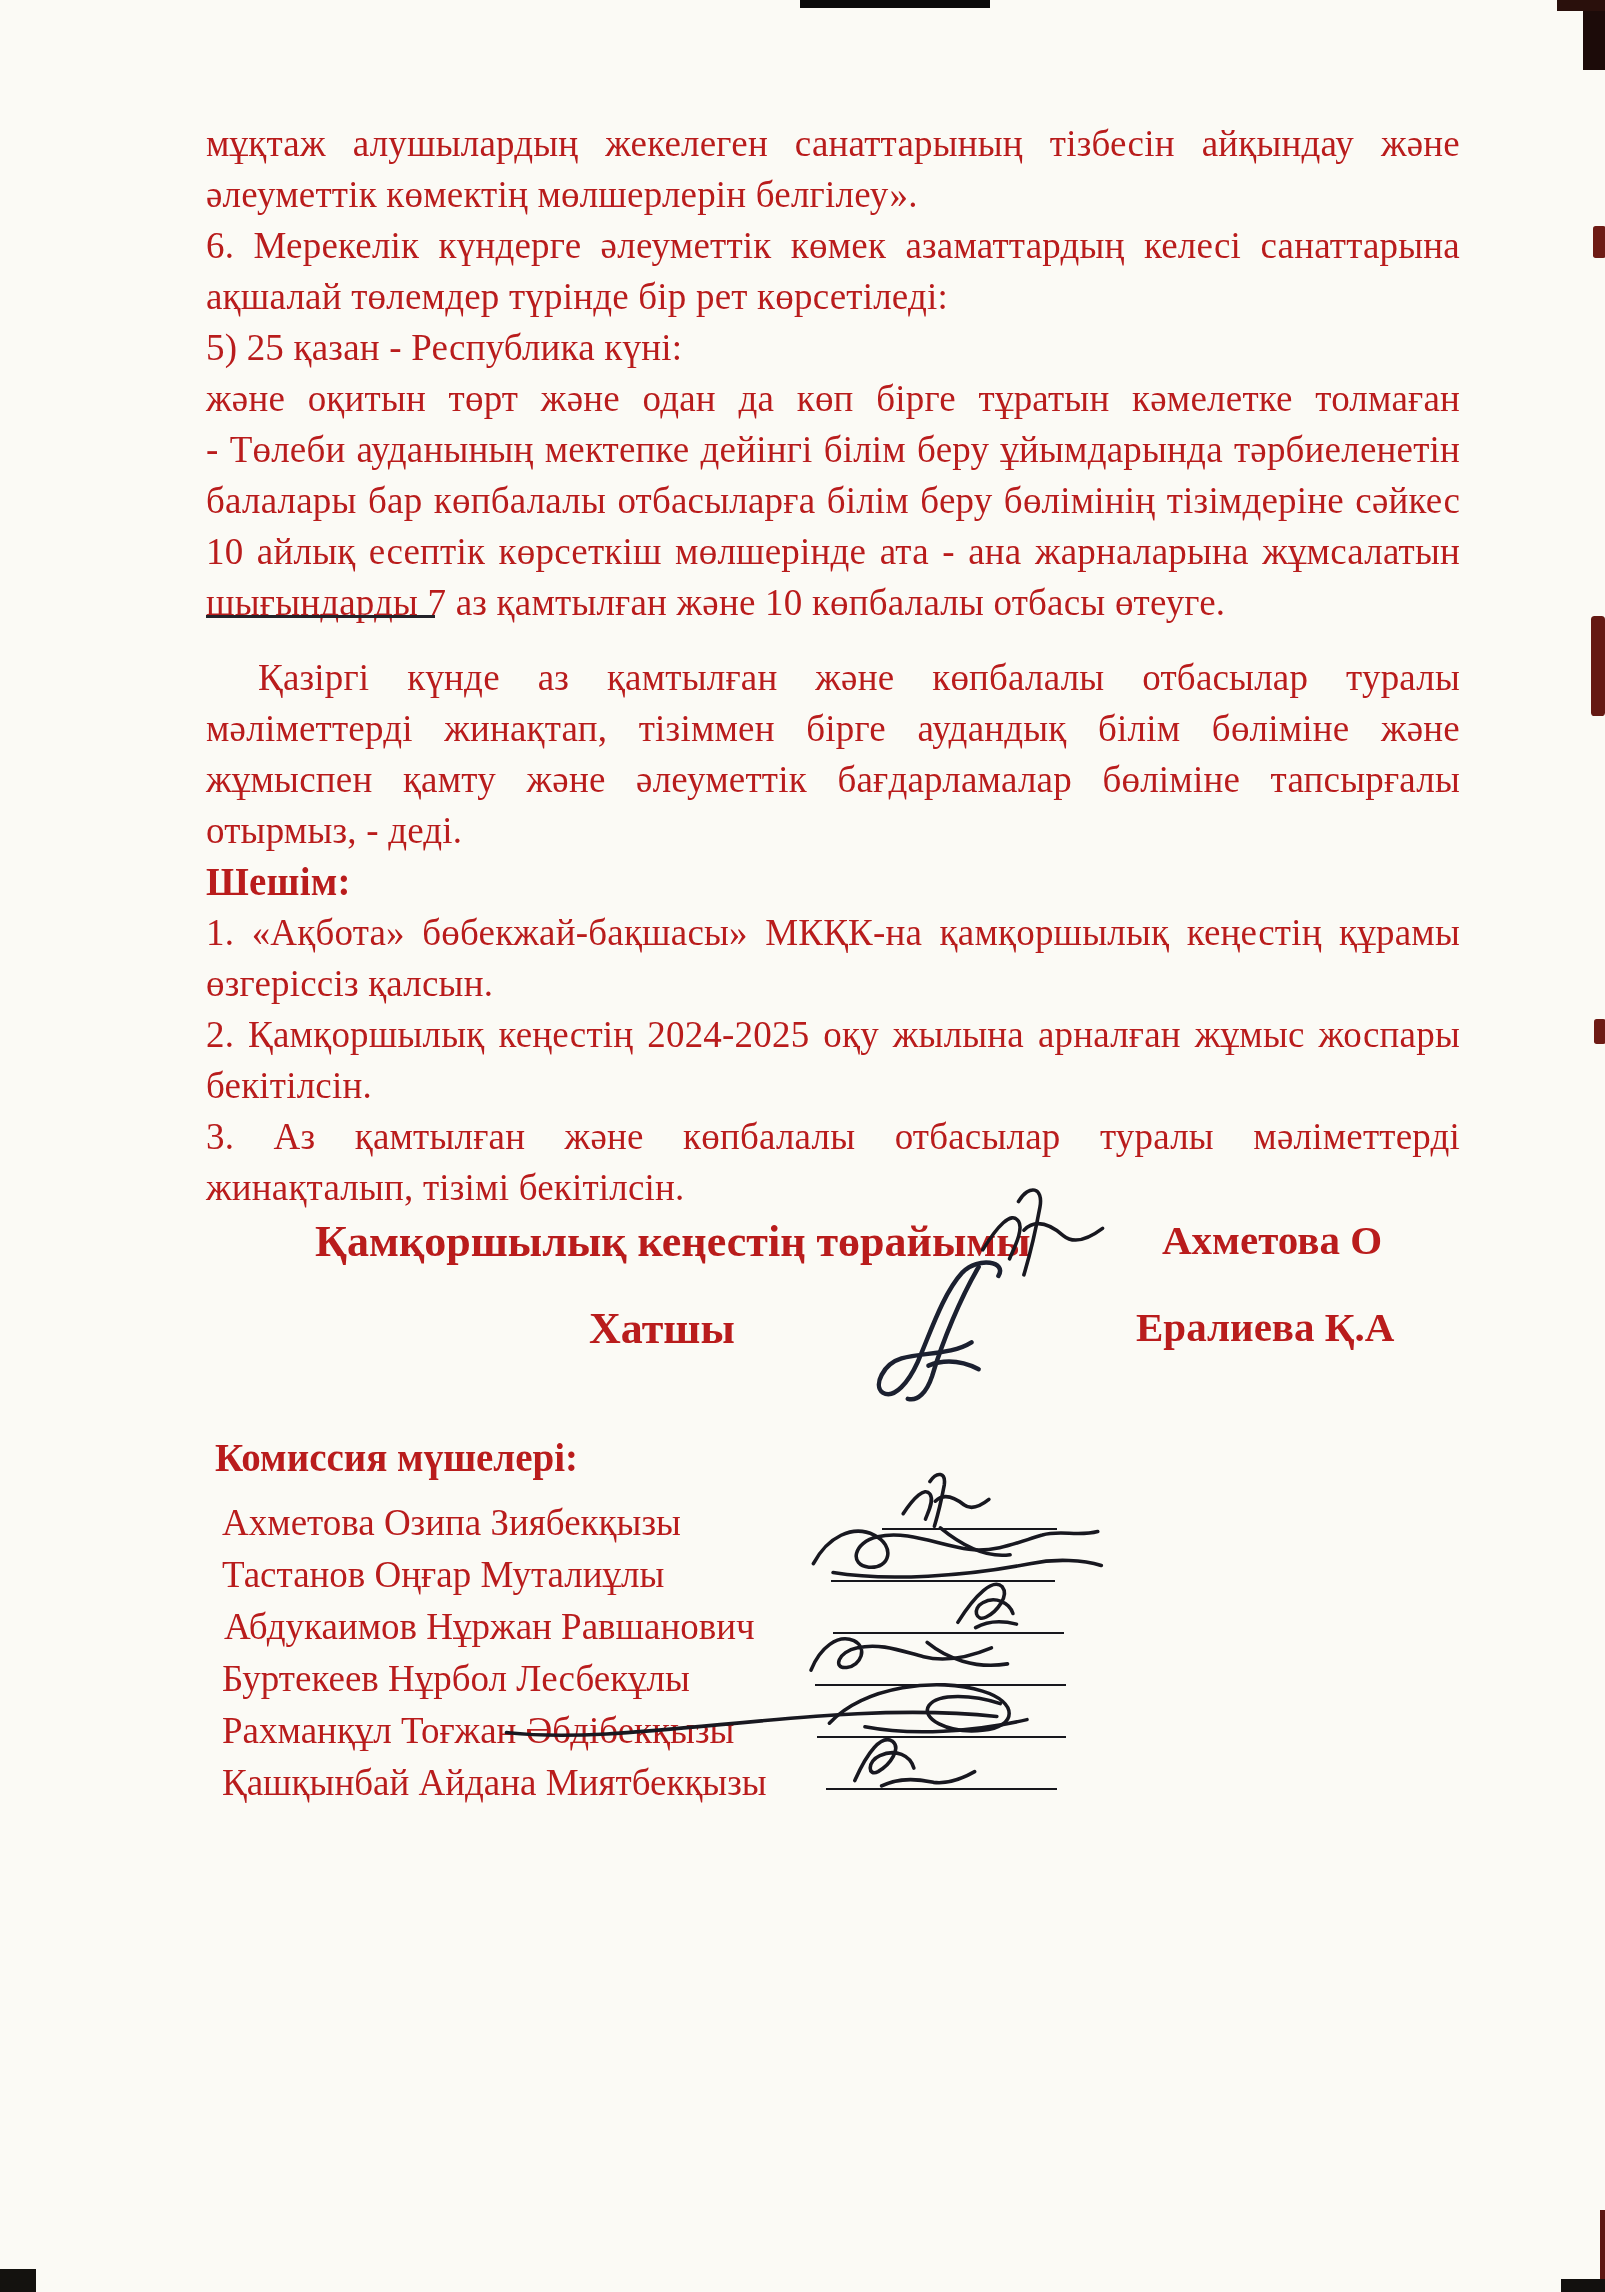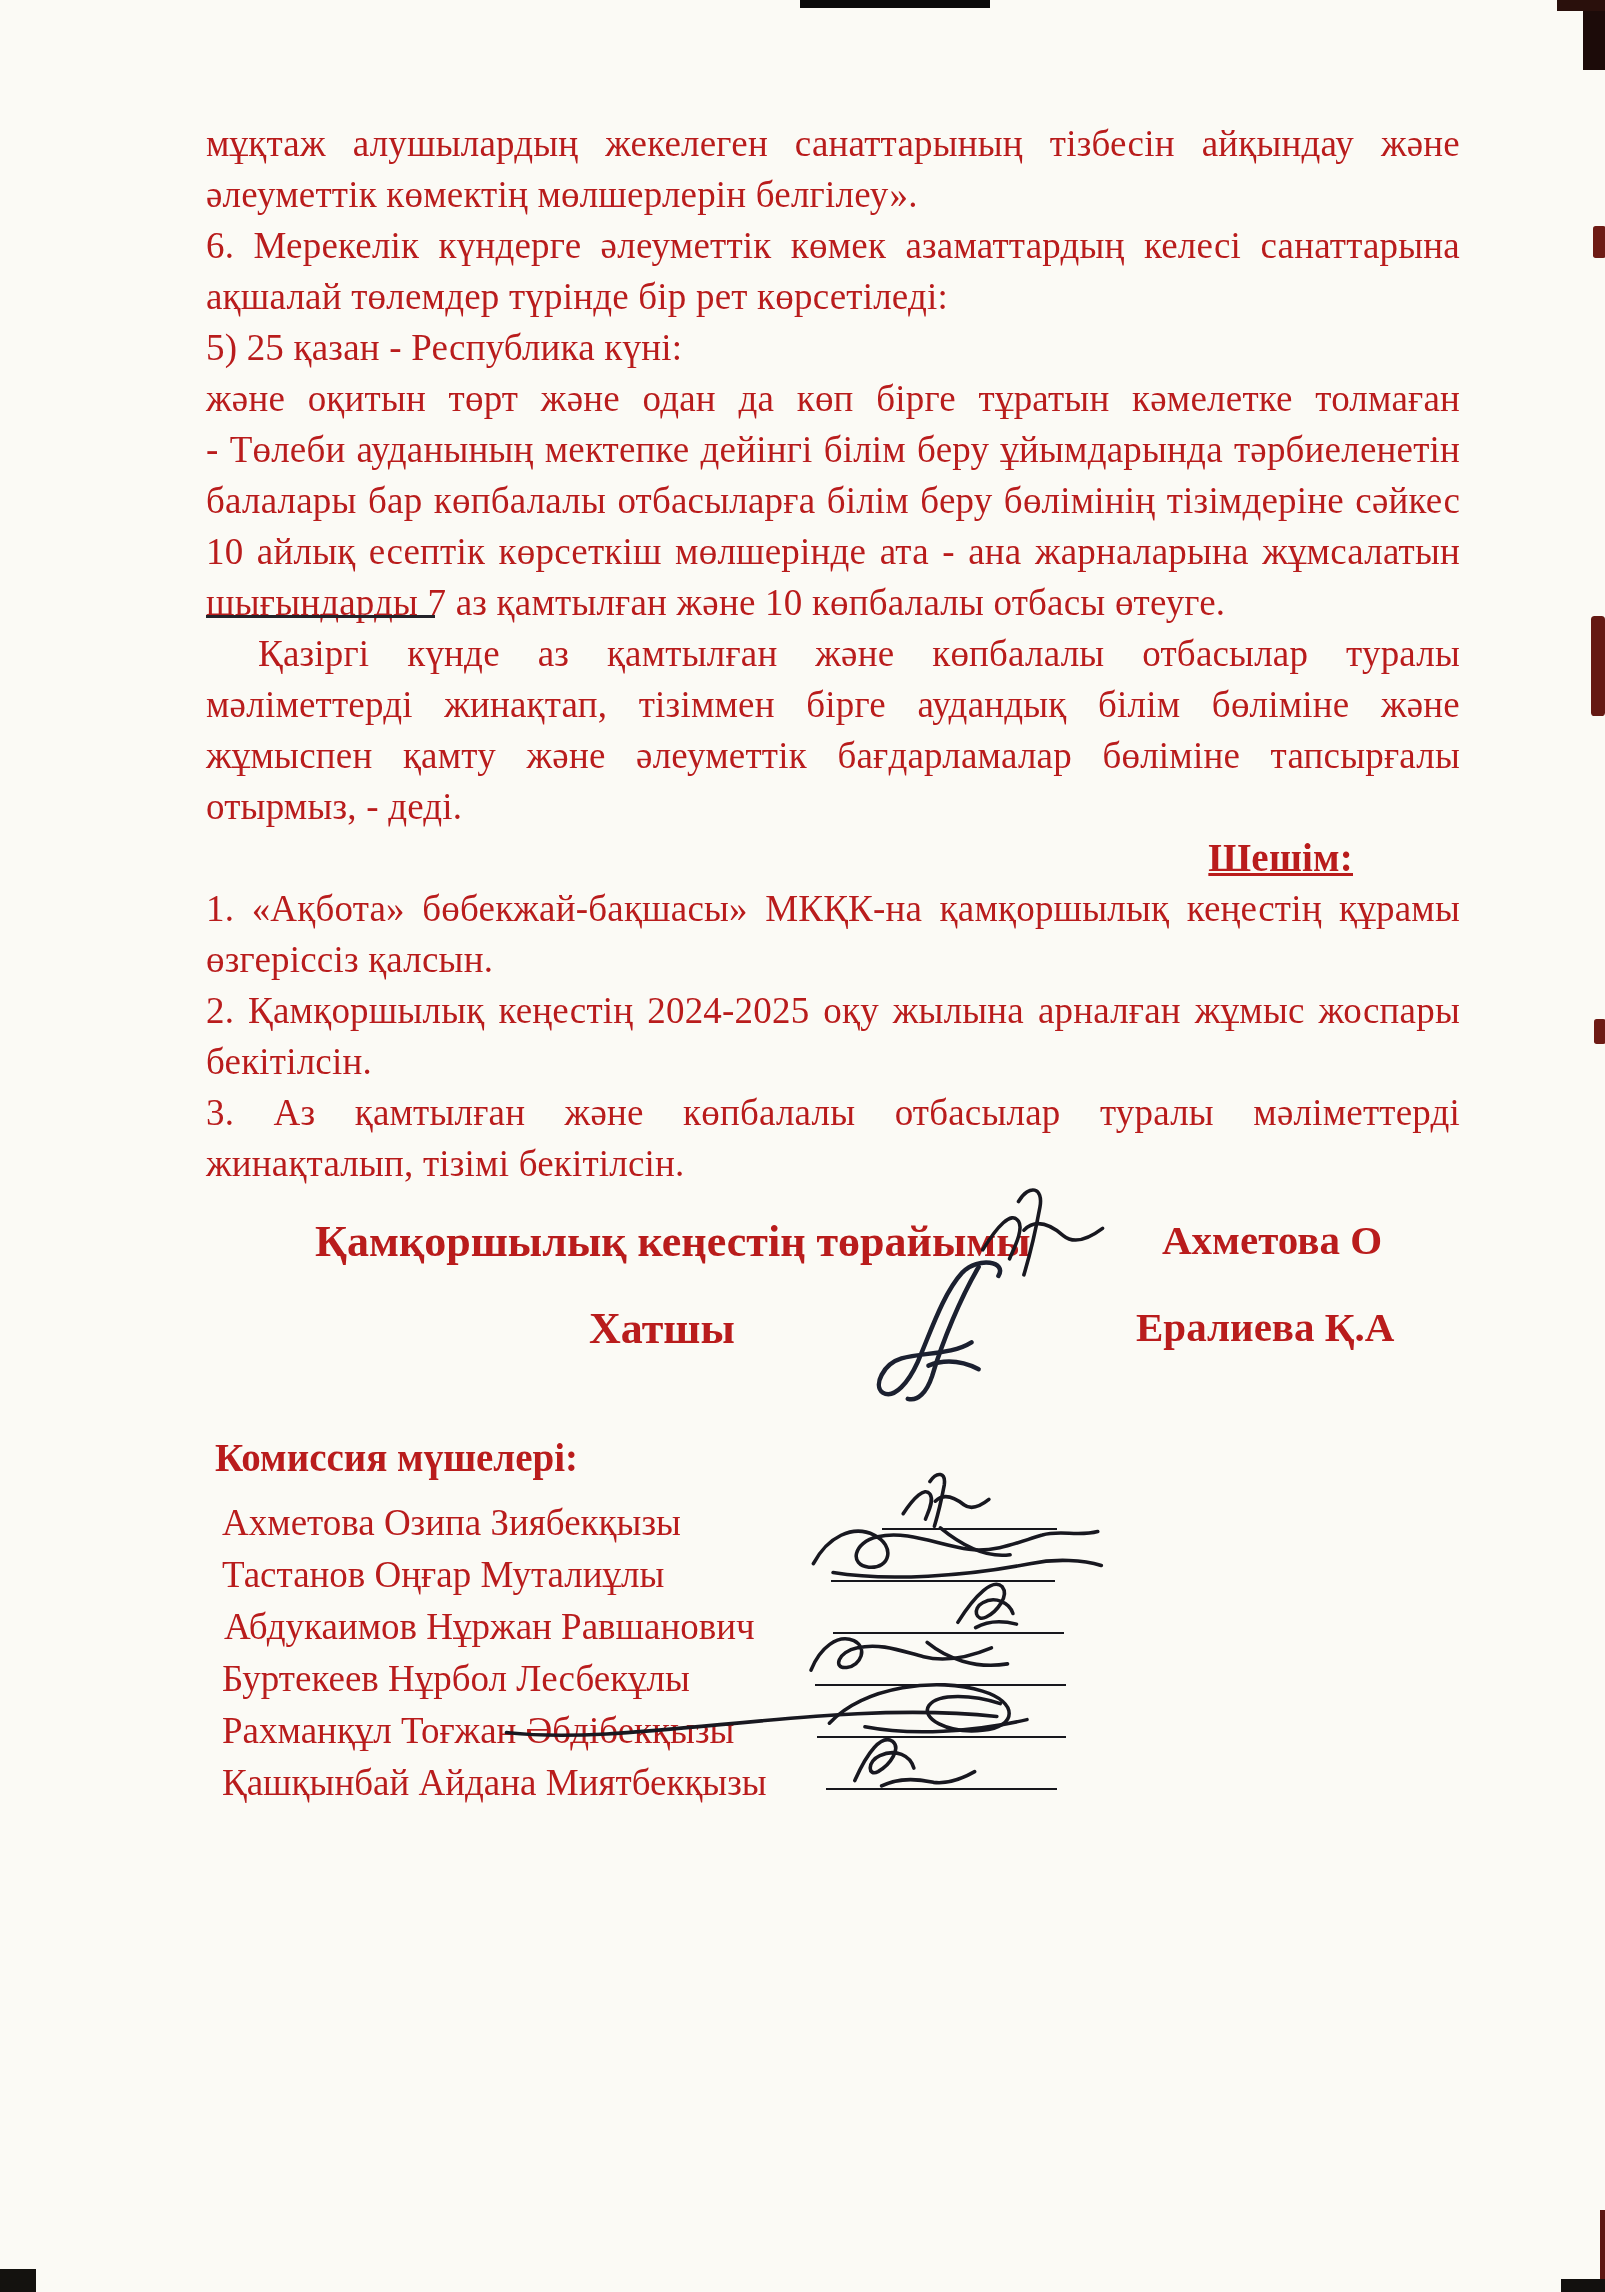--- a/index.html
+++ b/index.html
@@ -13,22 +13,22 @@
   }
   .abs{position:absolute;}
   
   .bodyflow{
     position:absolute;left:206px;top:118px;width:1254px;
     font-size:37px;line-height:51px;
     letter-spacing:0.2px;
   }
   .jl{text-align:justify;text-align-last:justify;}
   .ll{text-align:left;}
-  .indent{text-indent:52px;}
-  .hline{font-weight:bold;text-align:right;padding-right:107px;font-size:39px;text-decoration:underline;}
+  .indent{text-indent:52px;margin-top:24px;}
+  .hline{font-weight:bold;text-align:left;padding-right:107px;font-size:39px;}
   
   .siglabel{font-weight:bold;font-size:44px;white-space:nowrap;}
   .signame{font-weight:bold;font-size:41px;white-space:nowrap;}
   .commheading{font-weight:bold;font-size:39px;white-space:nowrap;}
   .member{font-size:37px;white-space:nowrap;line-height:52px;}
   .sigline{border-top:2.7px solid #17171d;height:0;}
   svg.sig{overflow:visible;}
   svg.sig path{fill:none;stroke:#181820;stroke-width:4;stroke-linecap:round;stroke-linejoin:round;}
   svg.sig.blueink path{stroke:#1b2030;stroke-width:5;}
   

